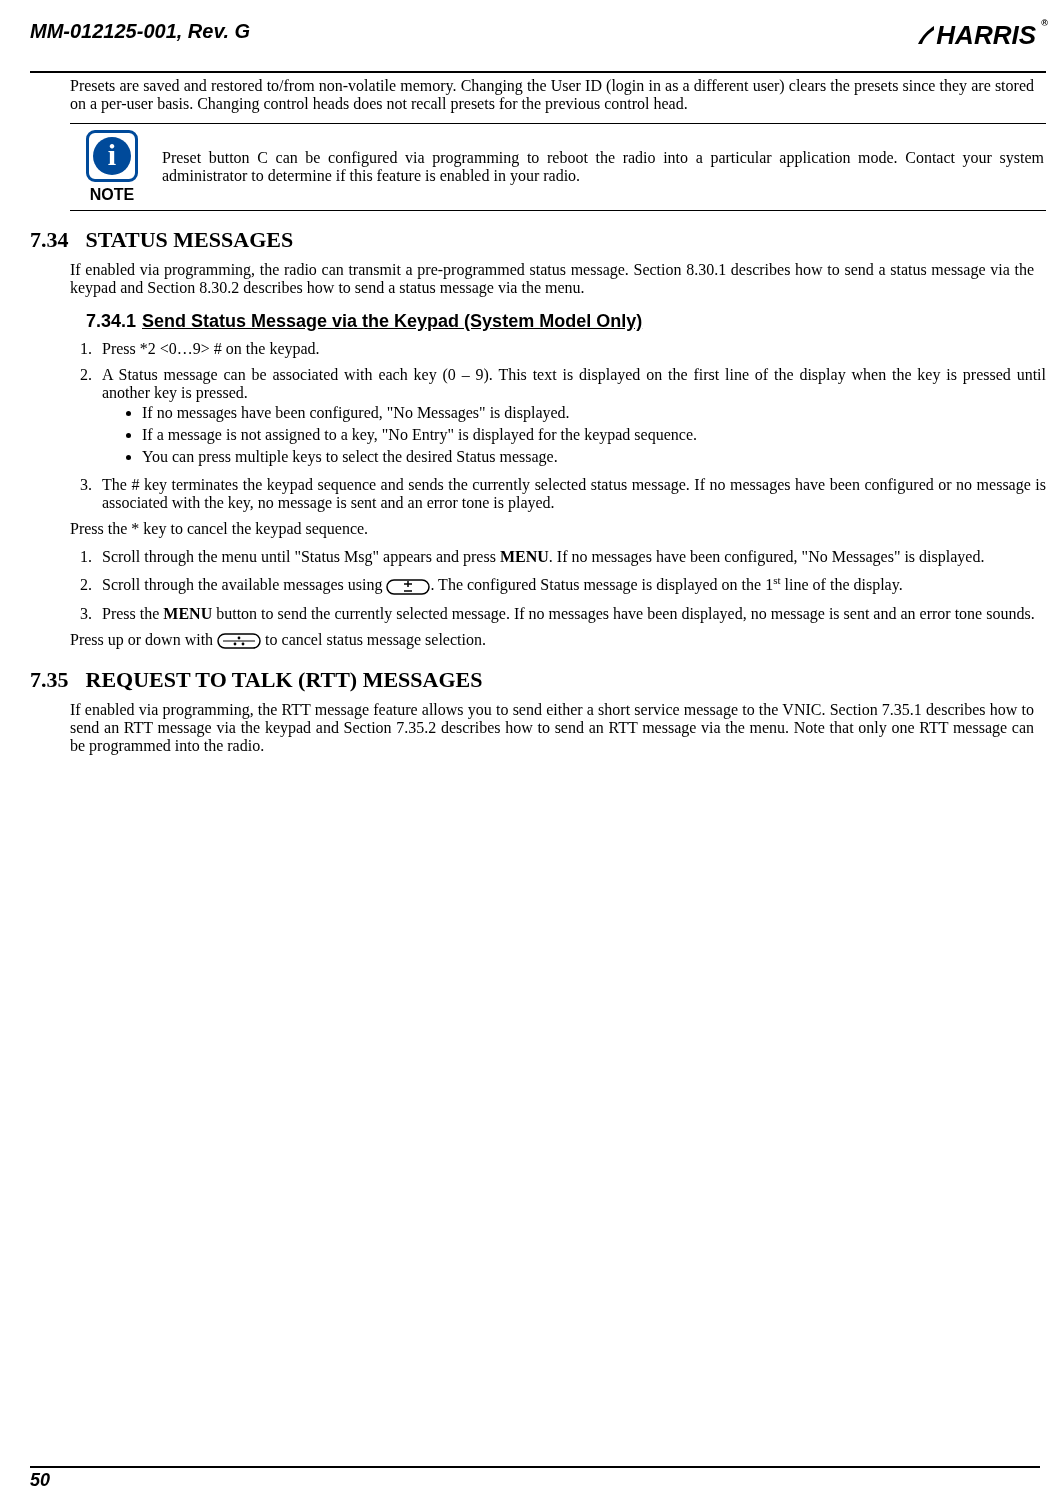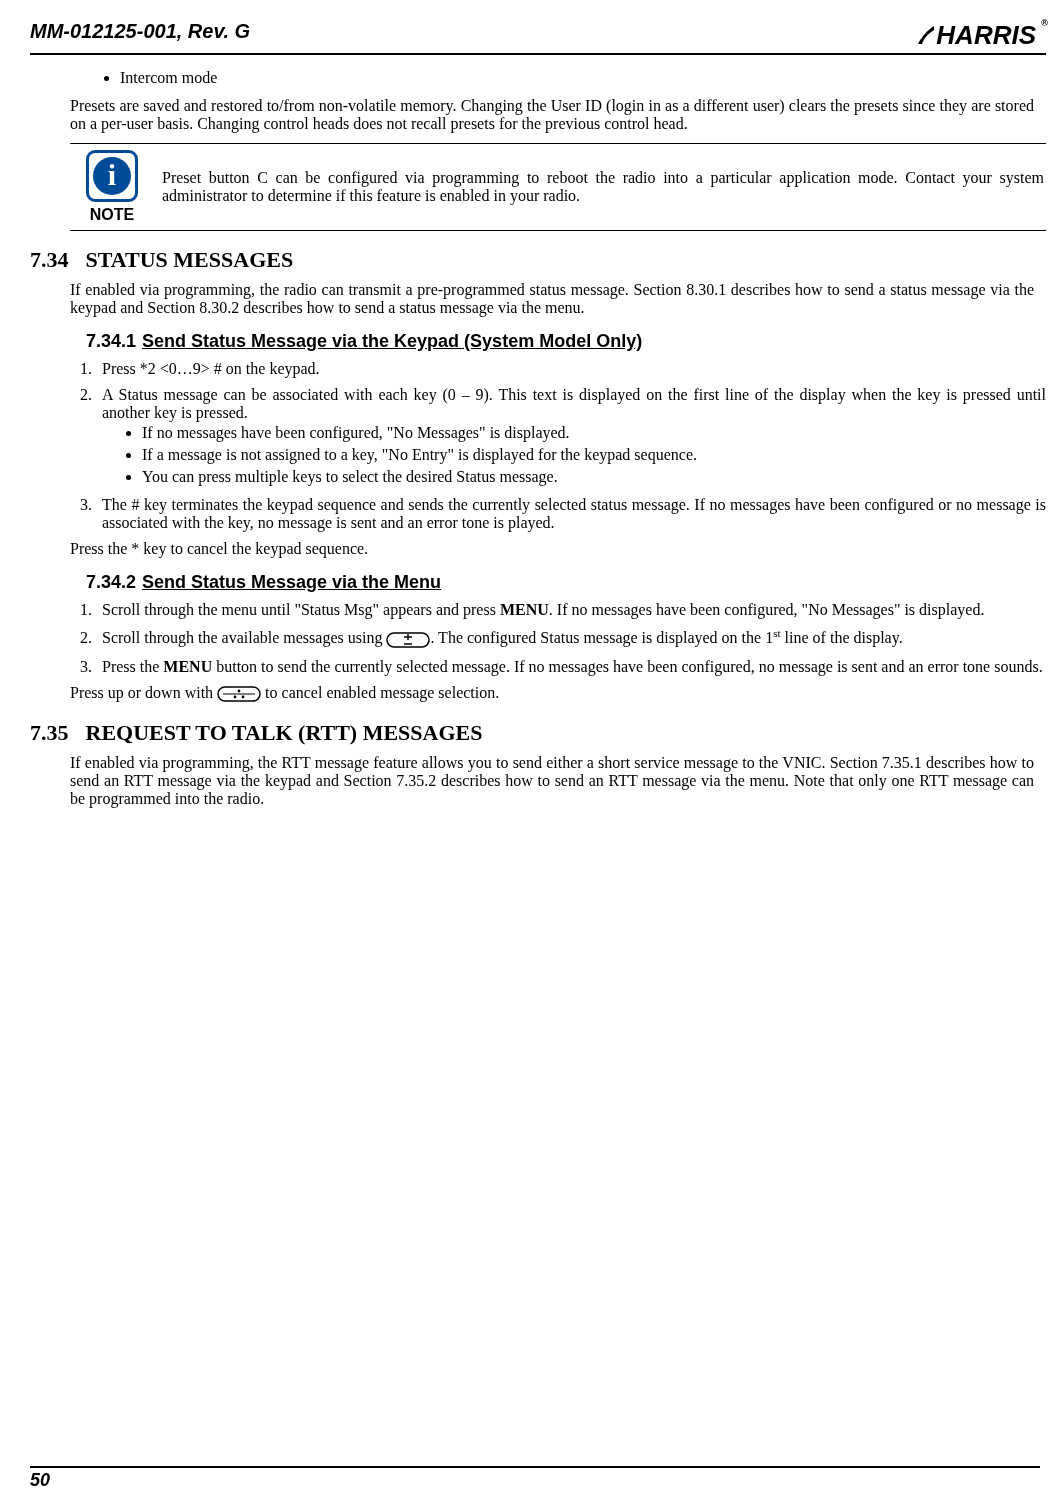--- a/index.html
+++ b/index.html
@@ -15,22 +15,22 @@
     margin: 0 auto;
     padding: 20px 30px 20px 30px;
     position: relative;
     min-height: 1471px;
   }
   .header {
     display: flex;
     justify-content: space-between;
     align-items: flex-start;
     border-bottom: 2px solid #000;
-    padding-bottom: 2px;
-    margin-bottom: 14px;
+    padding-bottom: 20px;
+    margin-bottom: 2px;
   }
   .docid {
     font-family: Arial, Helvetica, sans-serif;
     font-weight: bold;
     font-style: italic;
     font-size: 20px;
   }
   .logo {
     font-family: Arial, Helvetica, sans-serif;
     font-weight: 900;
@@ -173,23 +173,20 @@
   <div class="header">
     <div class="docid">MM-012125-001, Rev. G</div>
     <div class="logo">
       <svg width="20" height="26" viewBox="0 0 20 26" style="vertical-align:-4px">
         <path d="M2 22 C 6 14 12 8 18 4 L18 8 C 12 12 8 16 6 22 Z" fill="#000"></path>
       </svg><span>HARRIS</span><sup>®</sup>
     </div>
   </div>
 
   <div class="body-indent">
-    <ul class="bullets">
-      <li>Intercom mode</li>
-    </ul>
     <p class="para">Presets are saved and restored to/from non-volatile memory. Changing the User ID (login in as a different user) clears the presets since they are stored on a per-user basis. Changing control heads does not recall presets for the previous control head.</p>
 
     <div class="note-box">
       <div class="note-icon-col">
         <span class="note-icon">
           <span class="circle">i</span>
         </span>
         <div class="note-label">NOTE</div>
       </div>
       <div class="note-text">Preset button C can be configured via programming to reboot the radio into a particular application mode. Contact your system administrator to determine if this feature is enabled in your radio.</div>
@@ -215,49 +212,46 @@
         <ul class="bullets inner">
           <li>If no messages have been configured, "No Messages" is displayed.</li>
           <li>If a message is not assigned to a key, "No Entry" is displayed for the keypad sequence.</li>
           <li>You can press multiple keys to select the desired Status message.</li>
         </ul>
       </li>
       <li>The # key terminates the keypad sequence and sends the currently selected status message. If no messages have been configured or no message is associated with the key, no message is sent and an error tone is played.</li>
     </ol>
     <p class="para">Press the * key to cancel the keypad sequence.</p>
 
-    <h3 class="subsection">
-      <span class="num">7.34.2</span><span class="title">Send Status Message via the Menu</span>
-    </h3>
 
     <ol class="steps">
       <li>
         <span>Scroll through the menu until "Status Msg" appears and press </span><span class="menu-bold">MENU</span><span>. If no messages have been configured, "No Messages" is displayed.</span>
       </li>
       <li>
         <span>Scroll through the available messages using </span><svg class="pill-icon" width="44" height="20" viewBox="0 0 44 20">
           <rect x="1" y="3" width="42" height="14" rx="7" ry="7" fill="#fff" stroke="#000" stroke-width="1.5"></rect>
           <line x1="18" y1="7" x2="26" y2="7" stroke="#000" stroke-width="1.5"></line>
           <line x1="22" y1="4" x2="22" y2="10" stroke="#000" stroke-width="1.5"></line>
           <line x1="18" y1="14" x2="26" y2="14" stroke="#000" stroke-width="1.5"></line>
         </svg><span>. The configured Status message is displayed on the 1</span><sup class="ord">st</sup><span> line of the display.</span>
       </li>
       <li>
-        <span>Press the </span><span class="menu-bold">MENU</span><span> button to send the currently selected message. If no messages have been configured, no message is sent and an error tone sounds.</span>
+        <span>Press the </span><span class="menu-bold">MENU</span><span> button to send the currently selected message. If no messages have been displayed, no message is sent and an error tone sounds.</span>
       </li>
     </ol>
     <p class="para">
       <span>Press up or down with </span><svg class="pill-icon" width="44" height="20" viewBox="0 0 44 20">
         <rect x="1" y="3" width="42" height="14" rx="7" ry="7" fill="#fff" stroke="#000" stroke-width="1.5"></rect>
         <line x1="6" y1="10" x2="38" y2="10" stroke="#000" stroke-width="1"></line>
         <circle cx="22" cy="7" r="1.4" fill="#000"></circle>
         <circle cx="18" cy="13" r="1.4" fill="#000"></circle>
         <circle cx="26" cy="13" r="1.4" fill="#000"></circle>
       </svg>
-      <span> to cancel enabled message selection.</span>
+      <span> to cancel status message selection.</span>
     </p>
   </div>
 
   <h2 class="section">
     <span class="num">7.35</span>
     <span>REQUEST TO TALK (RTT) MESSAGES</span>
   </h2>
   <div class="body-indent">
     <p class="para">If enabled via programming, the RTT message feature allows you to send either a short service message to the VNIC. Section 7.35.1 describes how to send an RTT message via the keypad and Section 7.35.2 describes how to send an RTT message via the menu. Note that only one RTT message can be programmed into the radio.</p>
   </div>

